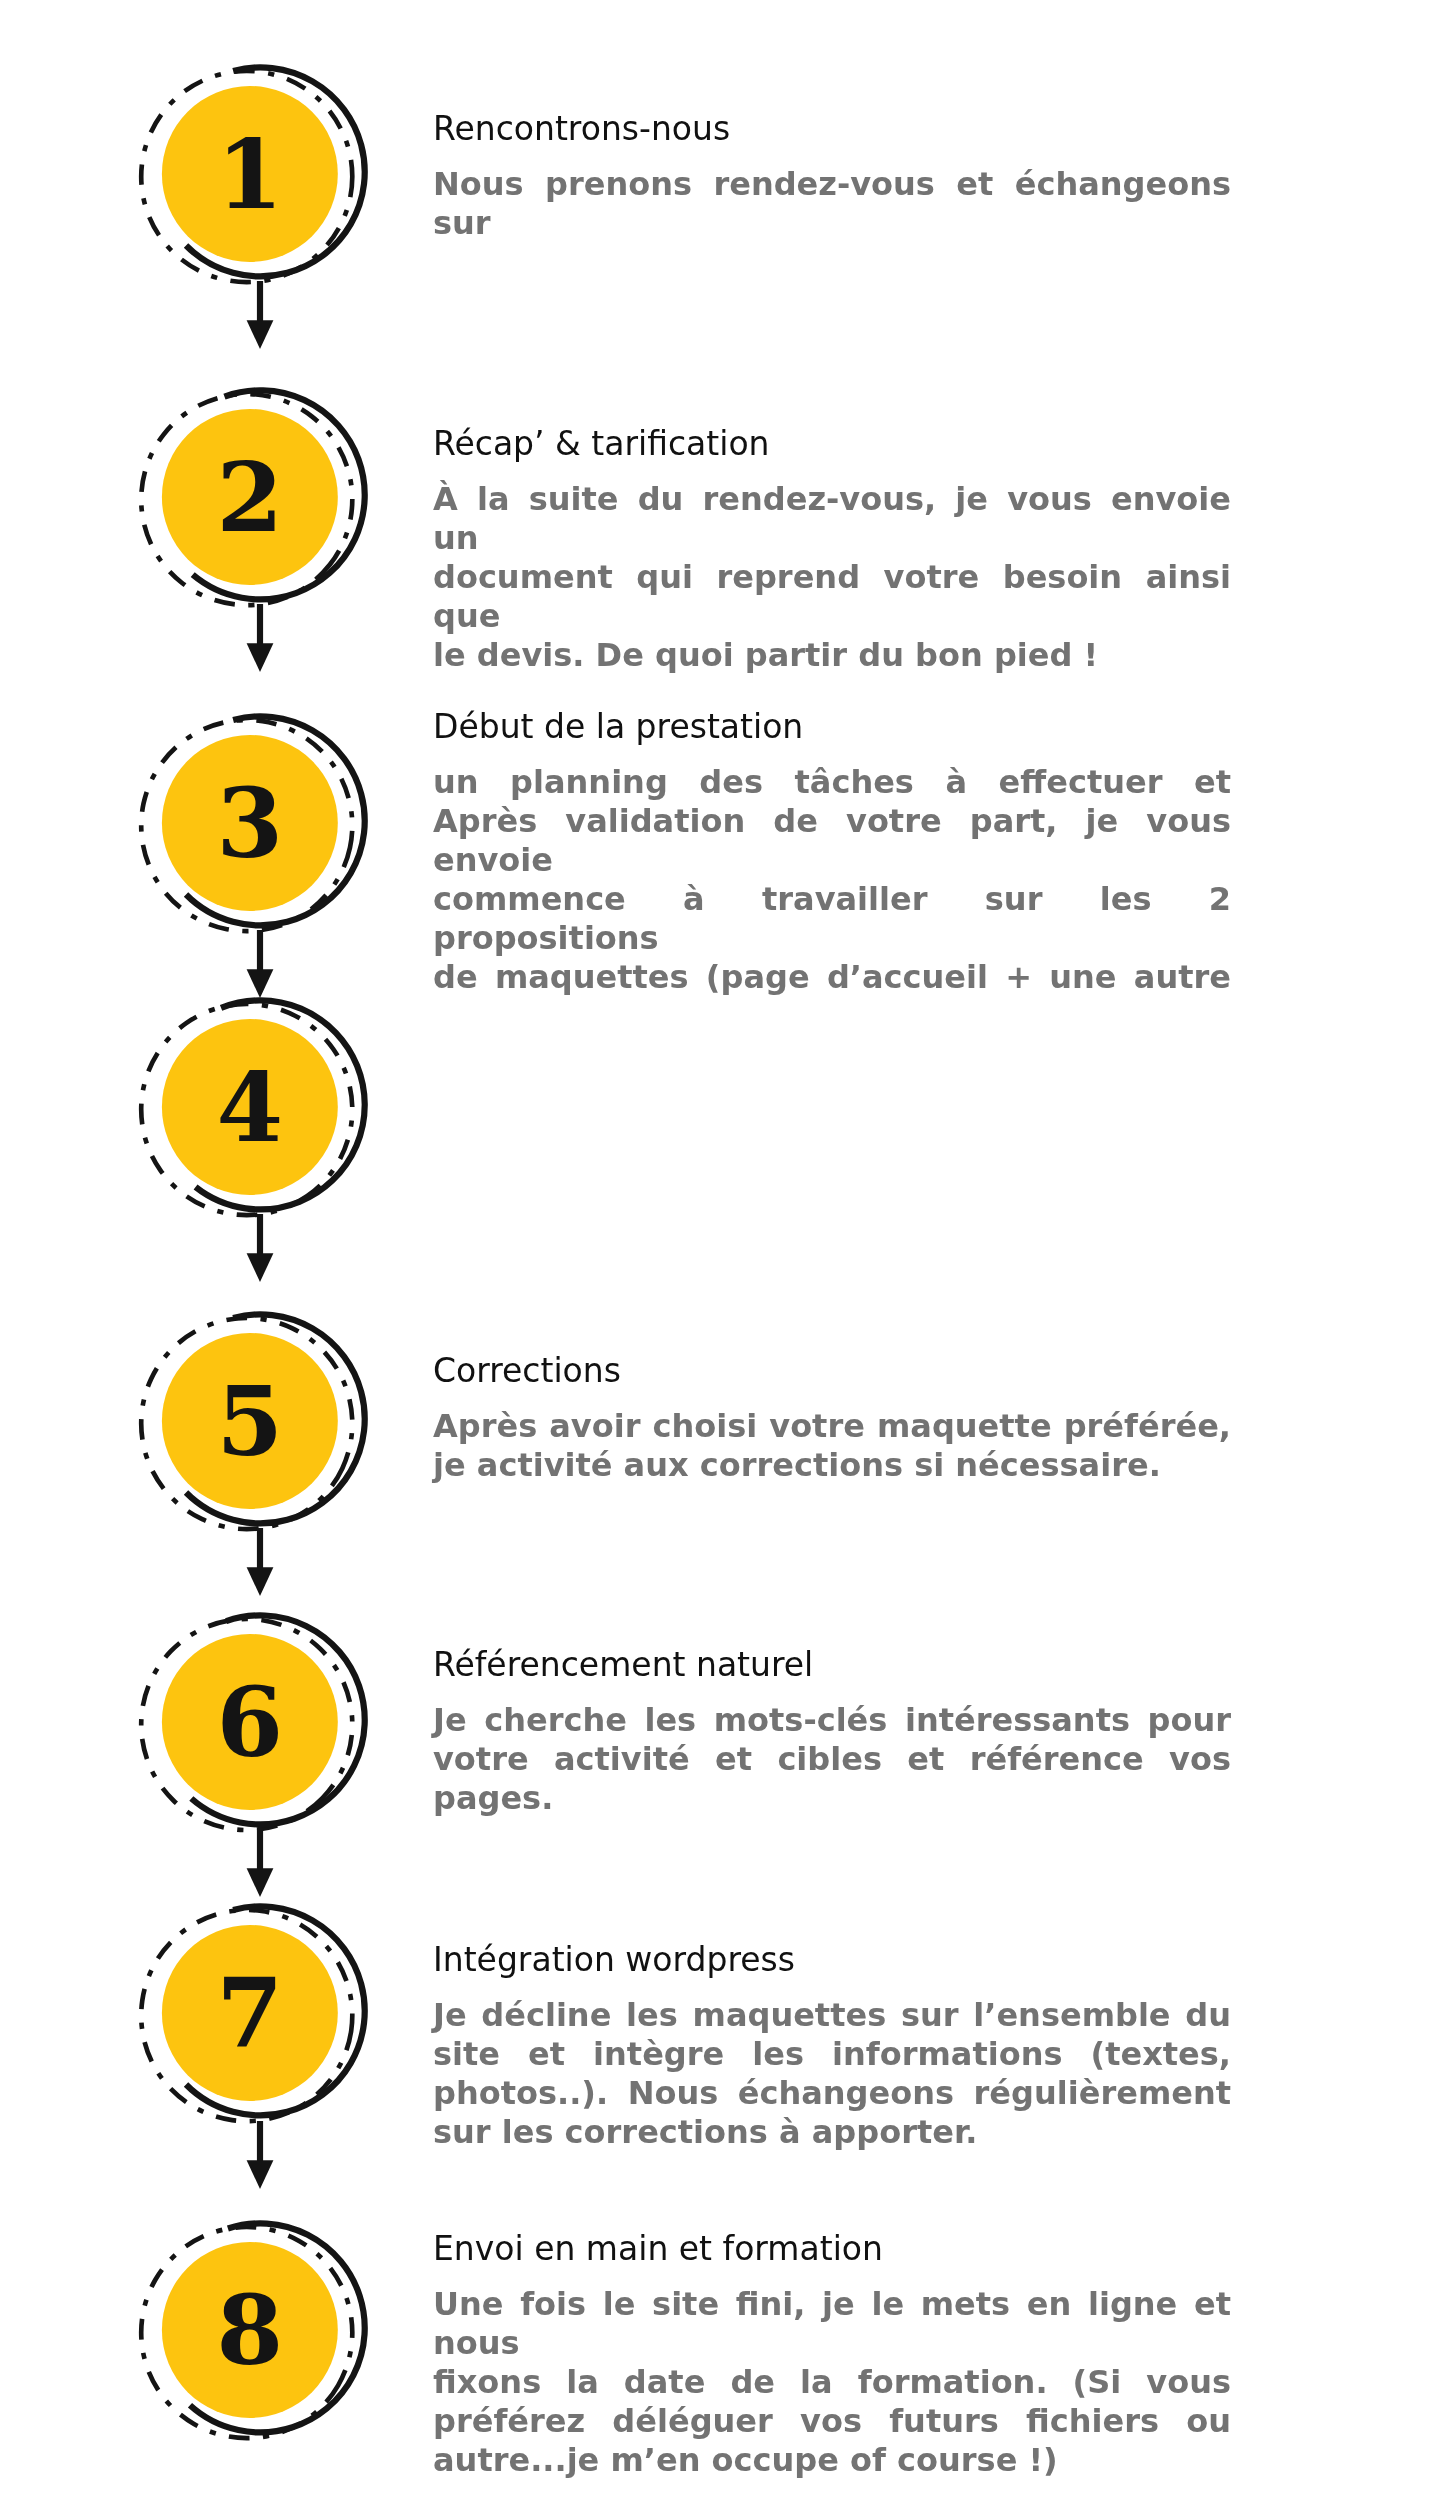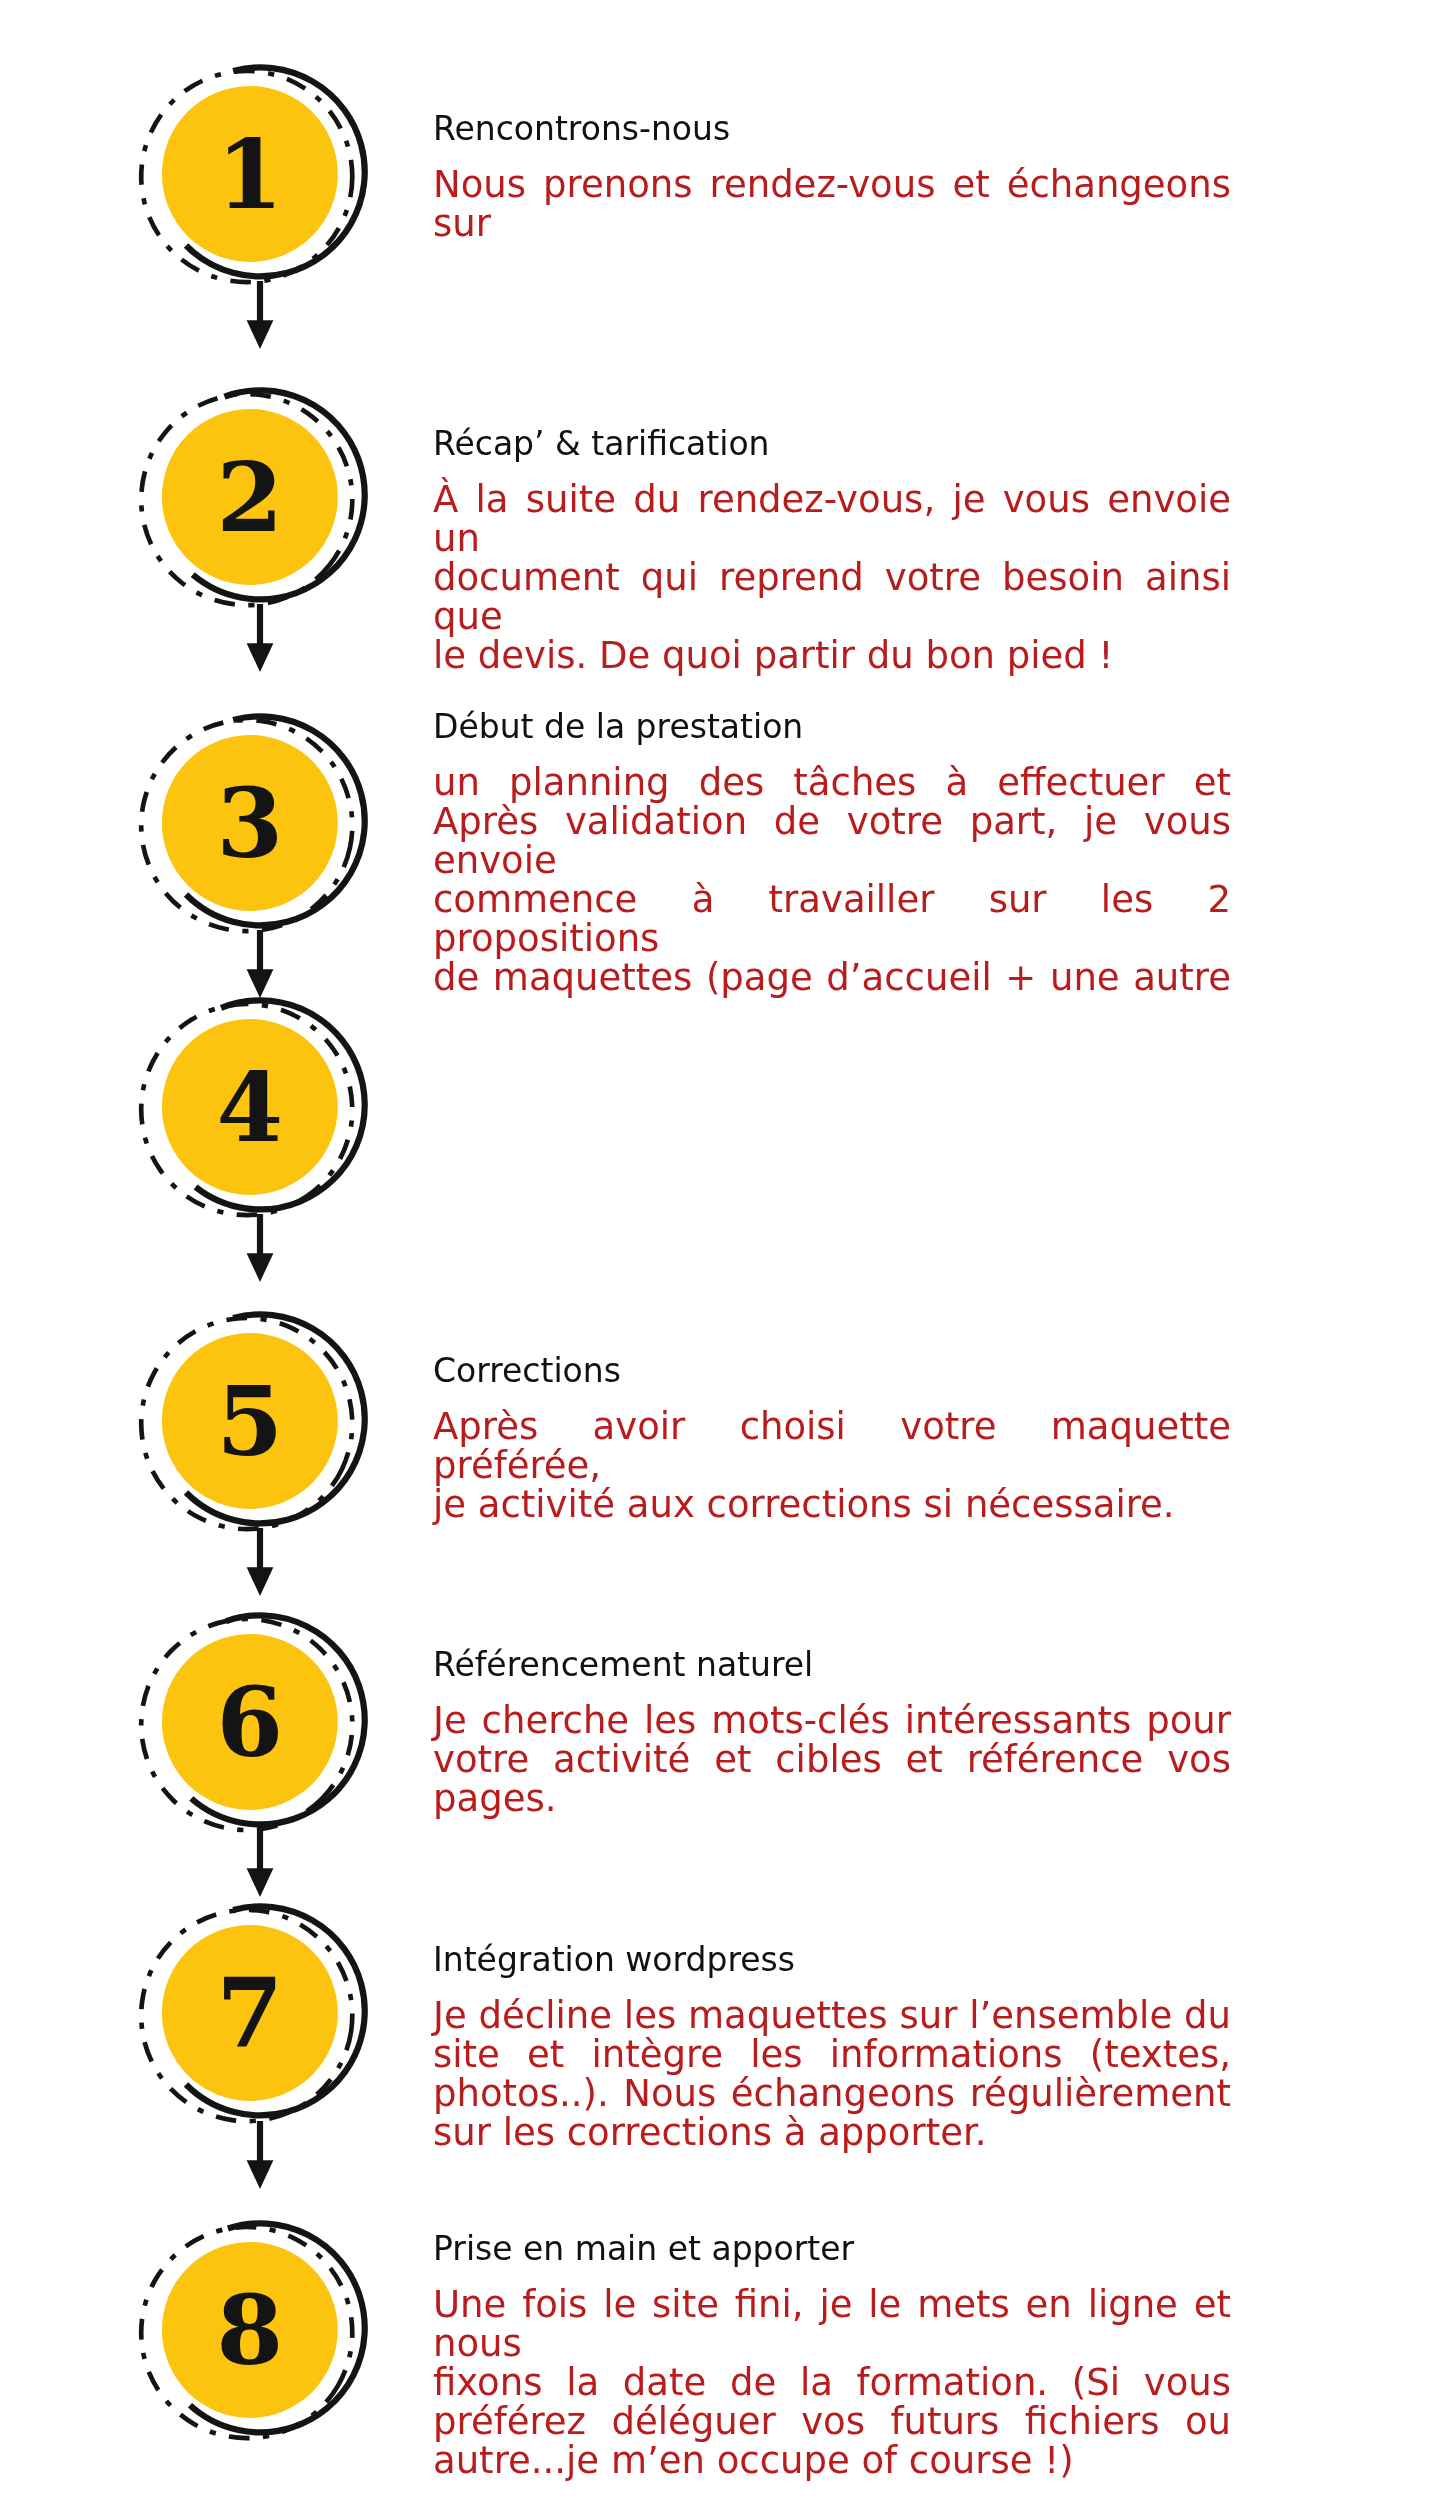--- a/index.html
+++ b/index.html
@@ -13,21 +13,21 @@
   .ring.dashed{stroke-width:9;stroke-dasharray:40 26 12 26}
   .ring.solid{stroke-width:12;stroke-dasharray:846 423}
   .step-number{
     font-family:"DejaVu Serif",serif;font-weight:700;font-size:185px;fill:#141414;
     text-anchor:middle;
   }
   .text-block{position:absolute;left:433px;width:798px}
   .step-title{
     font-size:33px;line-height:1.12;font-weight:400;margin:0 0 16.6px 0;color:#111111;
   }
-  .step-body{font-size:37px;line-height:39px;font-weight:400;color:#b91c1c}
+  .step-body{font-size:32px;line-height:39px;font-weight:700;color:#737373}
   .bline{text-align:justify;text-align-last:justify}
   .bline.last{text-align-last:left}
   .arrow{position:absolute;width:62px;height:68px}
   .arrow .stem,.arrow .head{fill:#141414;stroke:none}
 </style>
 </head>
 <body>
 
 <main>
 
@@ -155,21 +155,21 @@
     <polygon class="head" points="34,76 86,76 60,132"></polygon>
   </svg>
 
   <svg class="badge" style="left:135px;top:2212px" viewBox="0 0 460 460">
     <circle cx="222" cy="228" r="170" fill="#FDC40F"></circle>
     <circle class="ring dashed" cx="216" cy="233" r="204" transform="rotate(30 216 233)"></circle>
     <circle class="ring solid" cx="242" cy="224" r="202" transform="rotate(252 242 224)"></circle>
     <text class="step-number" x="222" y="293">8</text>
   </svg>
   <div class="text-block" style="top:2231px">
-    <h2 class="step-title">Prise en main et apporter</h2>
+    <h2 class="step-title">Envoi en main et formation</h2>
     <div class="step-body">
         <div class="bline">Une fois le site fini, je le mets en ligne et nous</div>
         <div class="bline">fixons la date de la formation. (Si vous</div>
         <div class="bline">préférez déléguer vos futurs fichiers ou</div>
         <div class="bline last">autre...je m’en occupe of course !)</div>
       </div>
   </div>
 
 </main>
 

